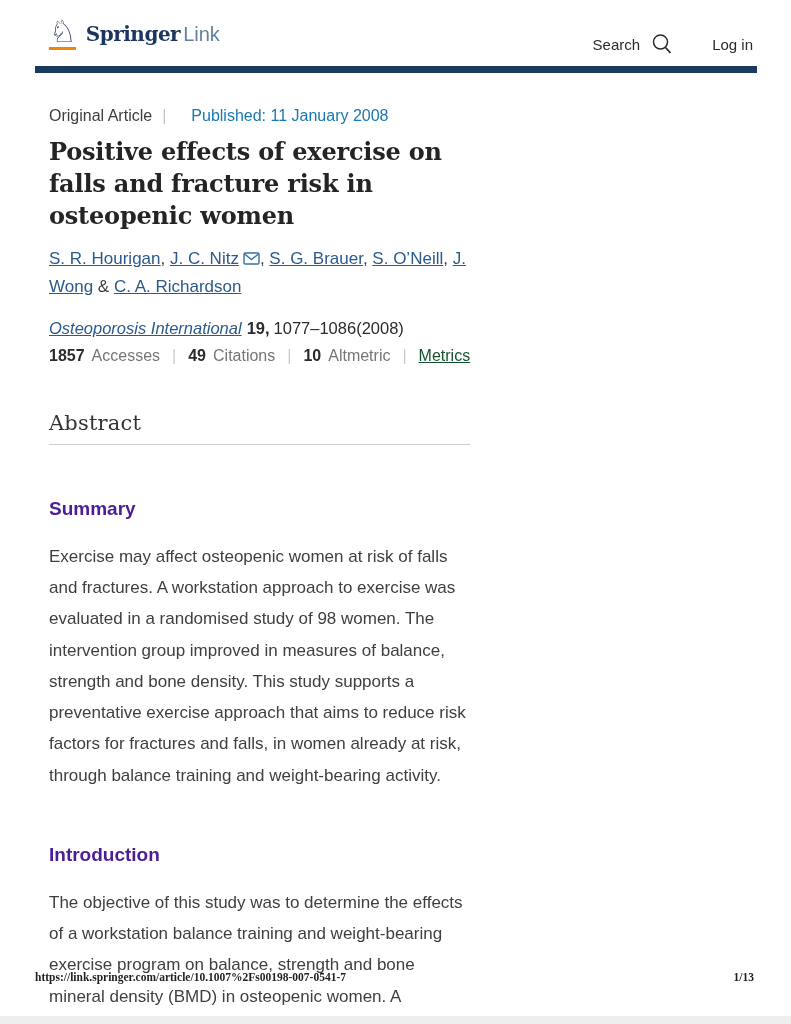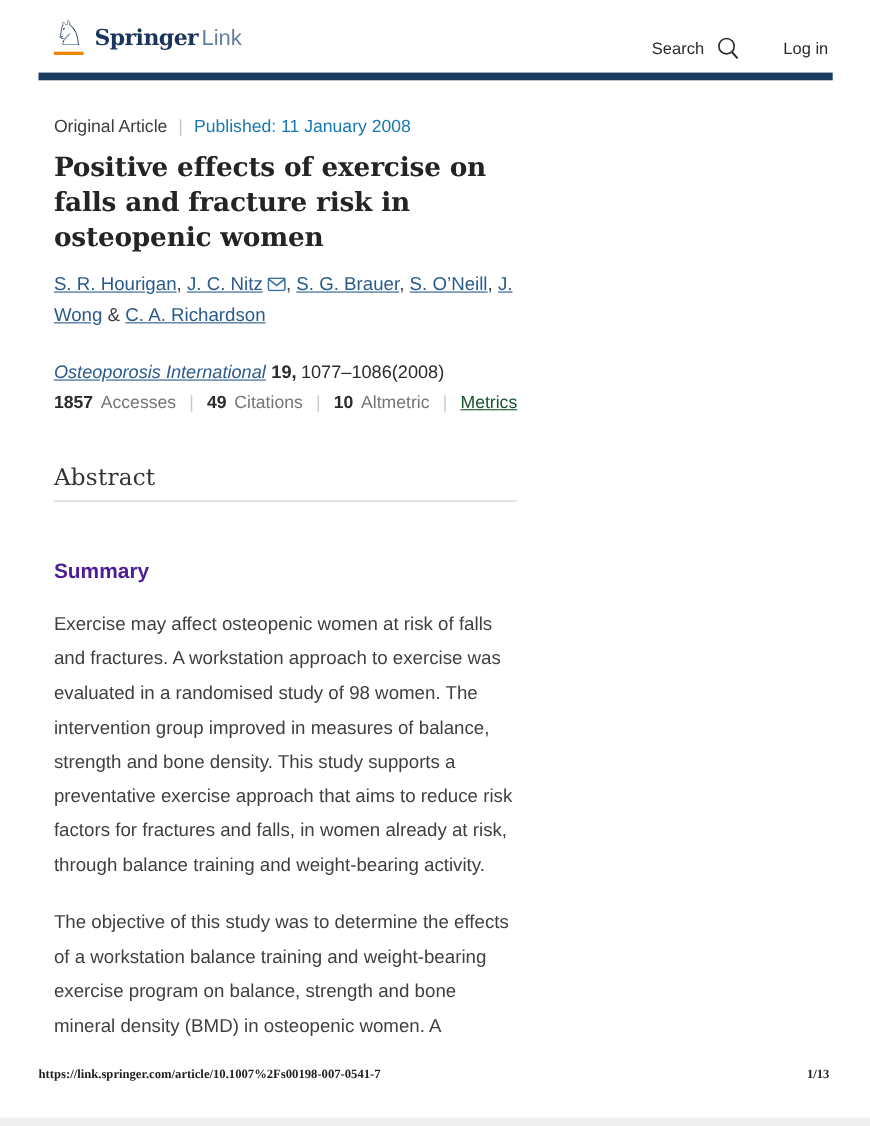--- a/index.html
+++ b/index.html
@@ -38,37 +38,37 @@
   .search-icon-svg { display: block; }
   .login { cursor: pointer; }
 
   .navy-rule { height: 7px; background: #1b3a5f; margin: 2px 34px 0 35px; }
 
   
   .content { margin-left: 49px; width: 421px; }
 
   .meta-line { margin-top: 34px; font-size: 16px; color: #3d3d3d; display: flex; align-items: center; }
   .meta-sep { color: #c5c5c5; margin: 0 10px; font-weight: 300; }
-  .published { color: #1879b2; }
+  .published { color: #1879b2; margin-left: 15px; }
 
   .article-title {
     margin-top: 11px;
     font-family: "DejaVu Serif", serif;
     font-weight: 600;
     font-size: 24px;
     line-height: 1.33;
     color: #242424;
     letter-spacing: -0.2px;
   }
 
   .authors { margin-top: 13px; font-size: 17px; line-height: 1.68; color: #3d3d3d; }
   .author-link { color: #2a5a8c; text-decoration: underline; cursor: pointer; }
   .email-icon-svg { vertical-align: -1px; margin-left: 4px; }
 
-  .journal-line { margin-top: 28px; font-size: 16.5px; color: #2b2b2b; }
+  .journal-line { margin-top: 17px; font-size: 16.5px; color: #2b2b2b; }
   .journal-name { color: #2a5a8c; font-style: italic; text-decoration: underline; cursor: pointer; }
   .journal-volume { font-weight: 700; margin-left: 5px; }
   .journal-pages { margin-left: 4px; }
 
   .metrics-line { margin-top: 9px; font-size: 16px; display: flex; align-items: flex-end; }
   .metric-value { font-weight: 700; color: #2b2b2b; }
   .metric-label { color: #757575; margin-left: 7px; }
   .metric-sep { color: #c9c9c9; margin: 0 12px; }
   .metrics-link { color: #14532d; text-decoration: underline; cursor: pointer; }
 
@@ -173,20 +173,21 @@
     <span class="metric-sep">|</span>
     <a class="metrics-link">Metrics</a>
   </div>
 
   <div class="abstract-heading">Abstract</div>
   <hr class="abstract-divider">
 
   <h2 class="section-heading">Summary</h2>
   <p class="body-para">Exercise may affect osteopenic women at risk of falls and fractures. A workstation approach to exercise was evaluated in a randomised study of 98 women. The intervention group improved in measures of balance, strength and bone density. This study supports a preventative exercise approach that aims to reduce risk factors for fractures and falls, in women already at risk, through balance training and weight-bearing activity.</p>
 
+  <h2 class="section-heading">Introduction</h2>
   <p class="body-para">The objective of this study was to determine the effects of a workstation balance training and weight-bearing exercise program on balance, strength and bone mineral density (BMD) in osteopenic women. A</p>
 
 </main>
 
 <div class="pdf-footer">
   <span>https://link.springer.com/article/10.1007%2Fs00198-007-0541-7</span>
   <span>1/13</span>
 </div>
 <div class="page-bottom-edge"></div>
 

